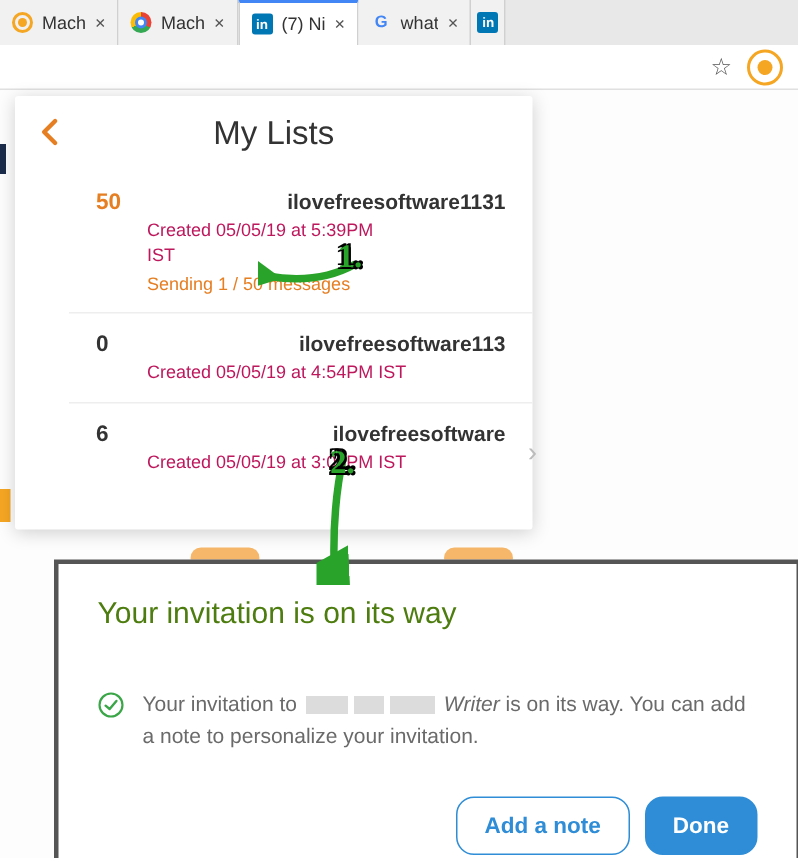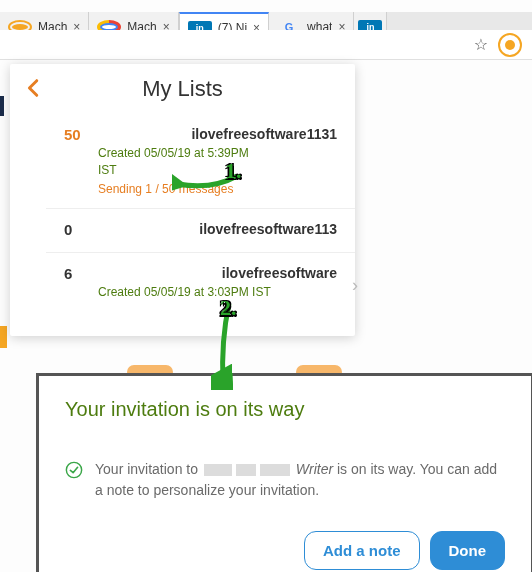--- a/index.html
+++ b/index.html
@@ -1,23 +1,23 @@
 <!DOCTYPE html>
 <html><head>
 <meta charset="utf-8">
 <style>
   * { box-sizing: border-box; margin: 0; padding: 0; }
   html, body { width: 532px; height: 572px; font-family: -apple-system, BlinkMacSystemFont, "Segoe UI", Arial, sans-serif; background: #fafafa; overflow: hidden; position: relative; }
   .stage { position: relative; width: 532px; height: 572px; background: #fdfdfd; }
 
   
-  .tabstrip { position: absolute; top: 12px; left: 0; right: 0; height: 30px; display: flex; background: #e8e8e8; }
+  .tabstrip { position: absolute; top: 0; left: 0; right: 0; height: 30px; display: flex; background: #e8e8e8; }
   .tab { display: flex; align-items: center; gap: 6px; padding: 0 8px; height: 30px; background: #f1f1f1; border-right: 1px solid #d0d0d0; font-size: 12px; color: #333; min-width: 0; }
   .tab.active { background: #fff; border-top: 2px solid #4285f4; border-right: 1px solid #d0d0d0; border-left: 1px solid #d0d0d0; }
-  .tab .favicon { width: 24px; height: 14px; display: inline-block; }
+  .tab .favicon { width: 14px; height: 14px; display: inline-block; }
   .tab .label { white-space: nowrap; overflow: hidden; text-overflow: ellipsis; max-width: 42px; }
   .tab .close { color: #555; font-size: 12px; }
 
   .favicon-orange { border-radius: 50%; border: 2px solid #f5a623; position: relative; width: 12px; height: 12px; }
   .favicon-orange::after { content: ""; position: absolute; inset: 2px; border-radius: 50%; background: #f5a623; }
   .favicon-chrome { border-radius: 50%; background: conic-gradient(#ea4335 0 120deg, #34a853 120deg 240deg, #fbbc05 240deg 360deg); position: relative; }
   .favicon-chrome::after { content: ""; position: absolute; inset: 3px; background: #fff; border-radius: 50%; border: 2px solid #4285f4; }
   .favicon-g { font-weight: 700; font-size: 11px; color: #4285f4; text-align: center; line-height: 14px; }
   .favicon-in { background: #0077b5; color: #fff; font-weight: 700; font-size: 9px; text-align: center; line-height: 14px; border-radius: 2px; }
 
@@ -34,21 +34,21 @@
   .panel { position: absolute; left: 10px; top: 64px; width: 345px; background: #fff; box-shadow: 0 2px 12px rgba(0,0,0,0.18); border-radius: 2px; padding-bottom: 24px; }
   .panel-header { position: relative; height: 50px; display: flex; align-items: center; justify-content: center; }
   .panel-back { position: absolute; left: 12px; top: 12px; width: 24px; height: 24px; display: flex; align-items: center; justify-content: center; }
   .panel-title { font-size: 22px; color: #333; font-weight: 400; }
   .list-row { display: flex; padding: 12px 18px; border-bottom: 1px solid #eee; margin-left: 36px; }
   .list-row:last-child { border-bottom: none; }
   .count { width: 34px; font-weight: 700; font-size: 15px; color: #333; }
   .count.orange { color: #e67e22; }
   .list-body { flex: 1; }
   .list-name { font-weight: 700; color: #333; font-size: 14px; margin-bottom: 3px; text-align: right; }
-  .list-meta { font-size: 12px; color: #4d7c0f; line-height: 1.4; }
+  .list-meta { font-size: 12px; color: #be185d; line-height: 1.4; }
   .sending { color: #e67e22; font-size: 12px; margin-top: 3px; }
   .row-arrow { position: absolute; right: -3px; font-size: 18px; color: #bbb; display: flex; align-items: center; justify-content: center; }
 
   
   .orangebit1 { position: absolute; left: 0; top: 326px; width: 7px; height: 22px; background: #f5a623; }
   .orangebit2 { position: absolute; left: 127px; top: 365px; width: 46px; height: 14px; background: #f7b76a; border-radius: 7px; }
   .orangebit3 { position: absolute; left: 296px; top: 365px; width: 46px; height: 14px; background: #f7b76a; border-radius: 7px; }
 
   
   .card { position: absolute; left: 36px; top: 373px; width: 498px; background: #fff; border: 3px solid #555; padding: 22px 26px 20px; }
@@ -127,20 +127,21 @@
         <div class="list-meta">Created 05/05/19 at 5:39PM</div>
         <div class="list-meta">IST</div>
         <div class="sending">Sending 1 / 50 messages</div>
       </div>
     </div>
 
     <div class="list-row">
       <div class="count">0</div>
       <div class="list-body">
         <div class="list-name">ilovefreesoftware113</div>
+        <div class="list-meta">Created 05/05/19 at 4:54PM IST</div>
       </div>
     </div>
 
     <div class="list-row" style="position:relative;">
       <div class="count">6</div>
       <div class="list-body">
         <div class="list-name">ilovefreesoftware</div>
         <div class="list-meta">Created 05/05/19 at 3:03PM IST</div>
       </div>
       <span class="row-arrow" style="top:22px;">›</span>

